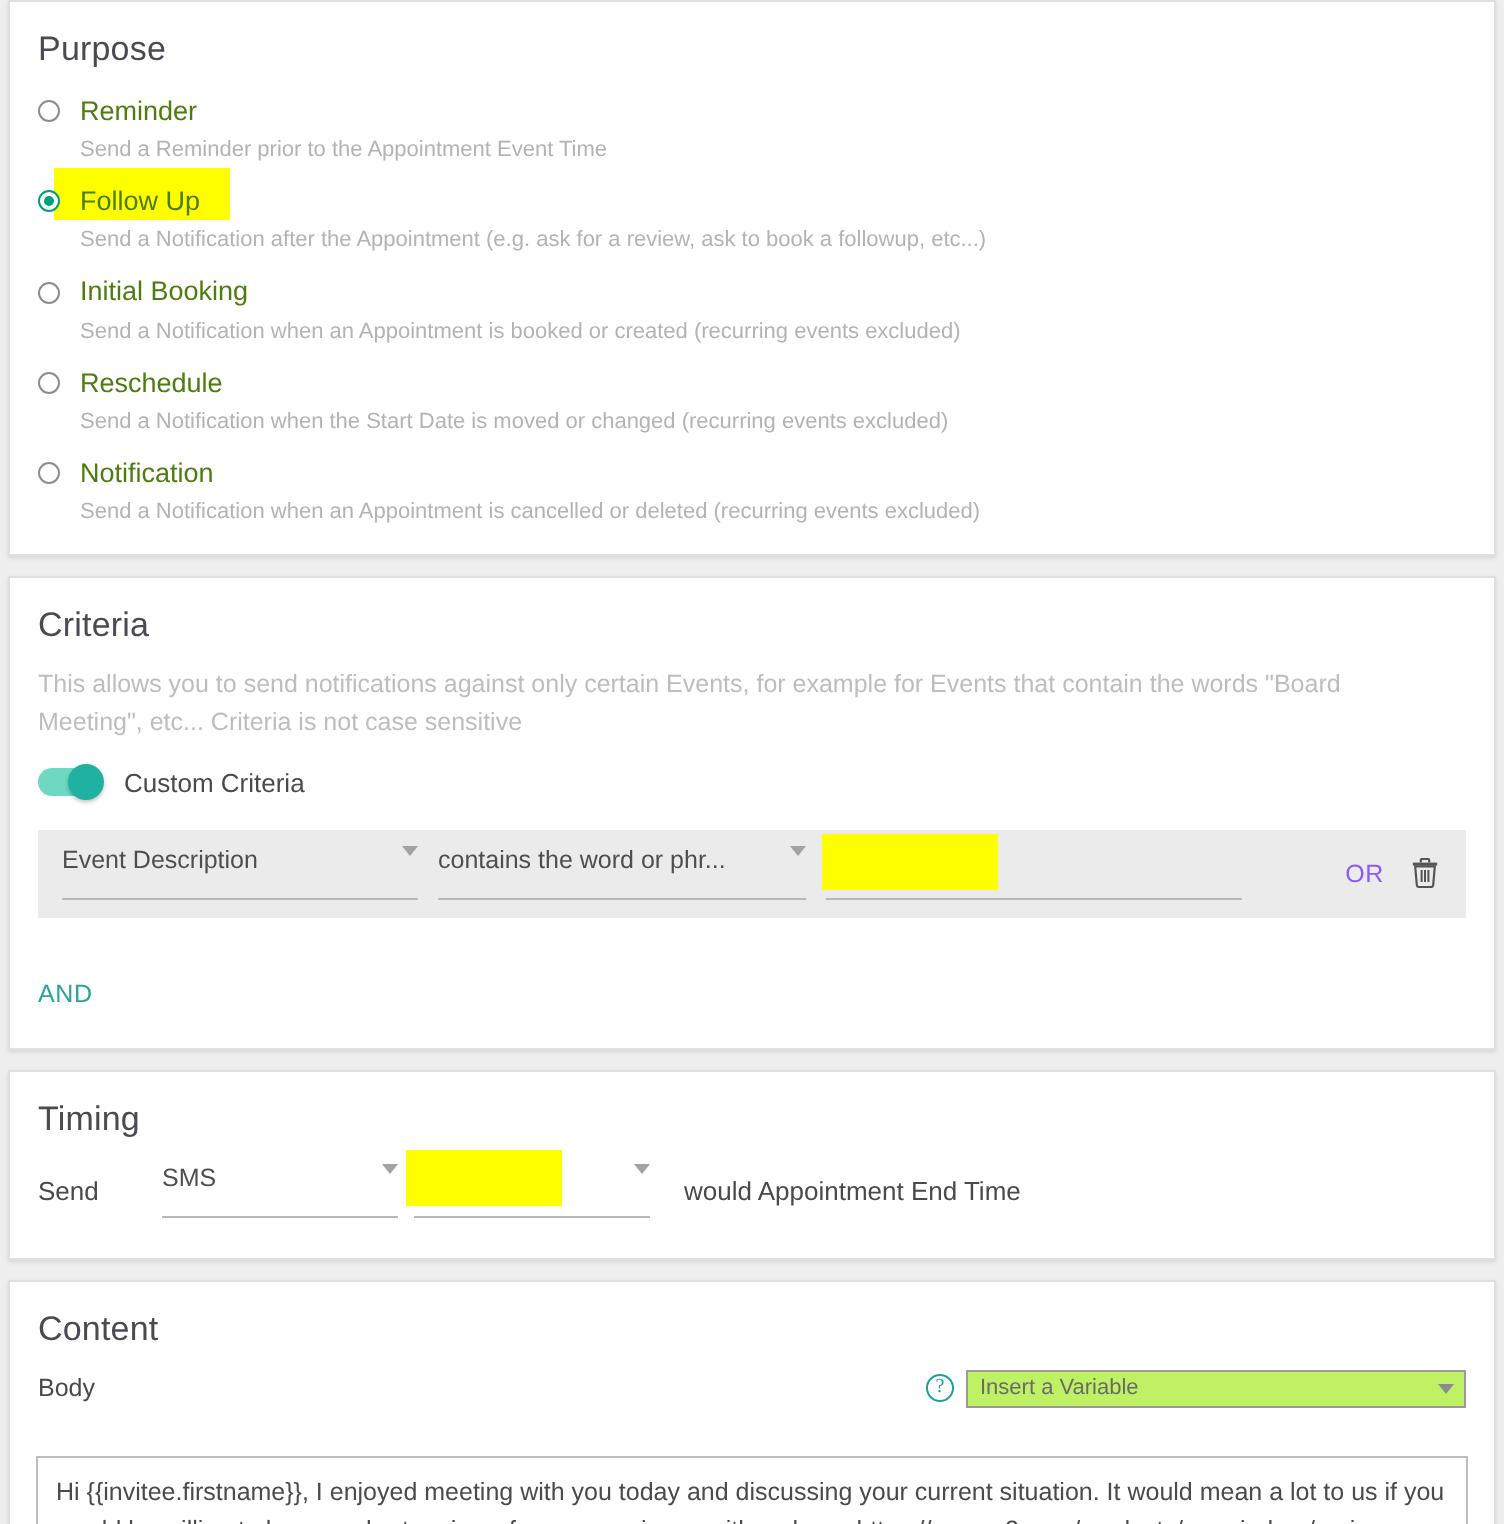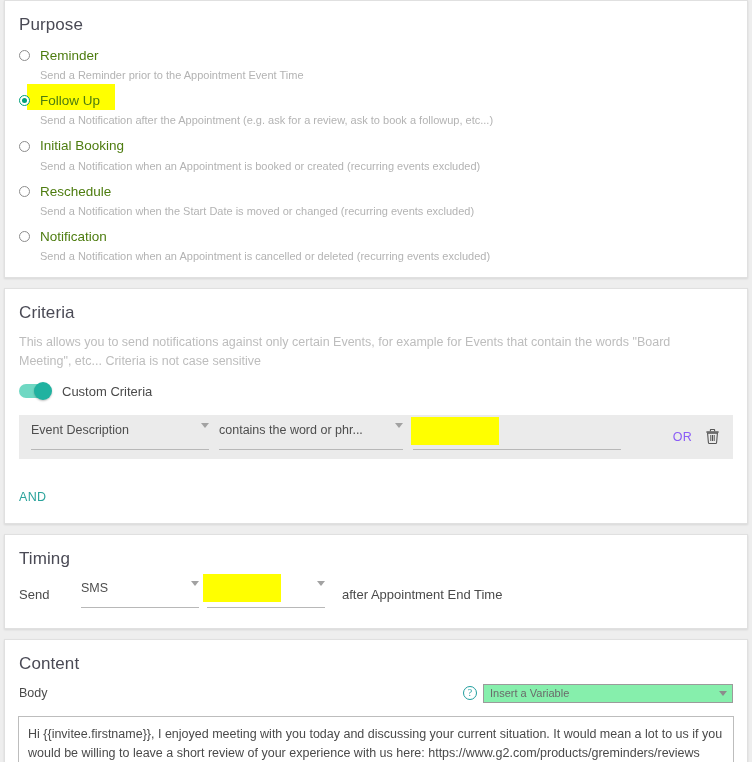--- a/index.html
+++ b/index.html
@@ -193,21 +193,21 @@
     font-size: 13px;
     color: #4a4a4a;
     margin-left: 17px;
   }
 
   
   #content-card { margin-top: 10px; padding-bottom: 0; height: 135px; overflow: hidden; }
   .body-row {
     display: flex;
     align-items: center;
-    margin-bottom: 13px;
+    margin-bottom: 24px;
   }
   .body-label {
     font-size: 12.5px;
     color: #4a4a4a;
   }
   .var-wrap {
     margin-left: auto;
     display: flex;
     align-items: center;
   }
@@ -221,21 +221,21 @@
     text-align: center;
     font-family: "Liberation Serif", serif;
     margin-right: 6px;
     flex: 0 0 auto;
     box-sizing: border-box;
   }
   .var-select {
     width: 250px;
     height: 19px;
     border: 1px solid #9b9b9b;
-    background: #86efac;
+    background: #bef264;
     display: flex;
     align-items: center;
     padding: 0 5px 0 6px;
     box-sizing: border-box;
   }
   .var-select .t {
     font-size: 11px;
     color: #6a6a6a;
   }
   .var-select .caret { border-top-color: #8c8c8c; border-left-width:4px; border-right-width:4px; border-top-width:5px; }
@@ -352,21 +352,21 @@
         <span class="field-text">SMS</span>
         <span class="caret"></span>
       </div>
 
       <div class="field" id="time-field-2">
         <div class="hl-block" style="left:-4px; top:-7px; width:78px; height:28px;"></div>
         <span class="field-text">1 Hour</span>
         <span class="caret"></span>
       </div>
 
-      <span class="timing-suffix">after Appointment End Time</span>
+      <span class="timing-suffix">would Appointment End Time</span>
     </div>
   </div>
 
   <div class="card" id="content-card">
     <div class="section-title">Content</div>
 
     <div class="body-row">
       <span class="body-label">Body</span>
       <span class="var-wrap">
         <span class="help-icon">?</span>

